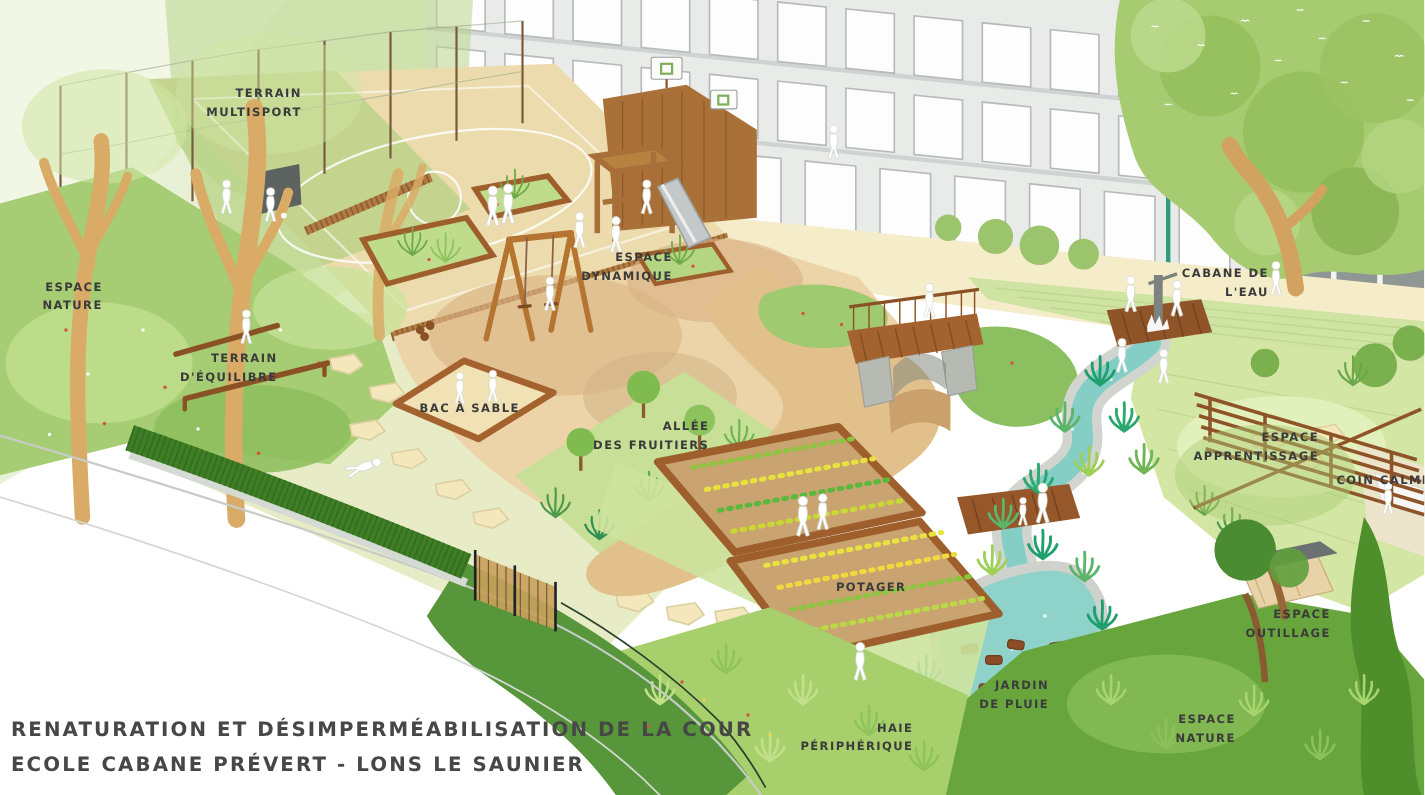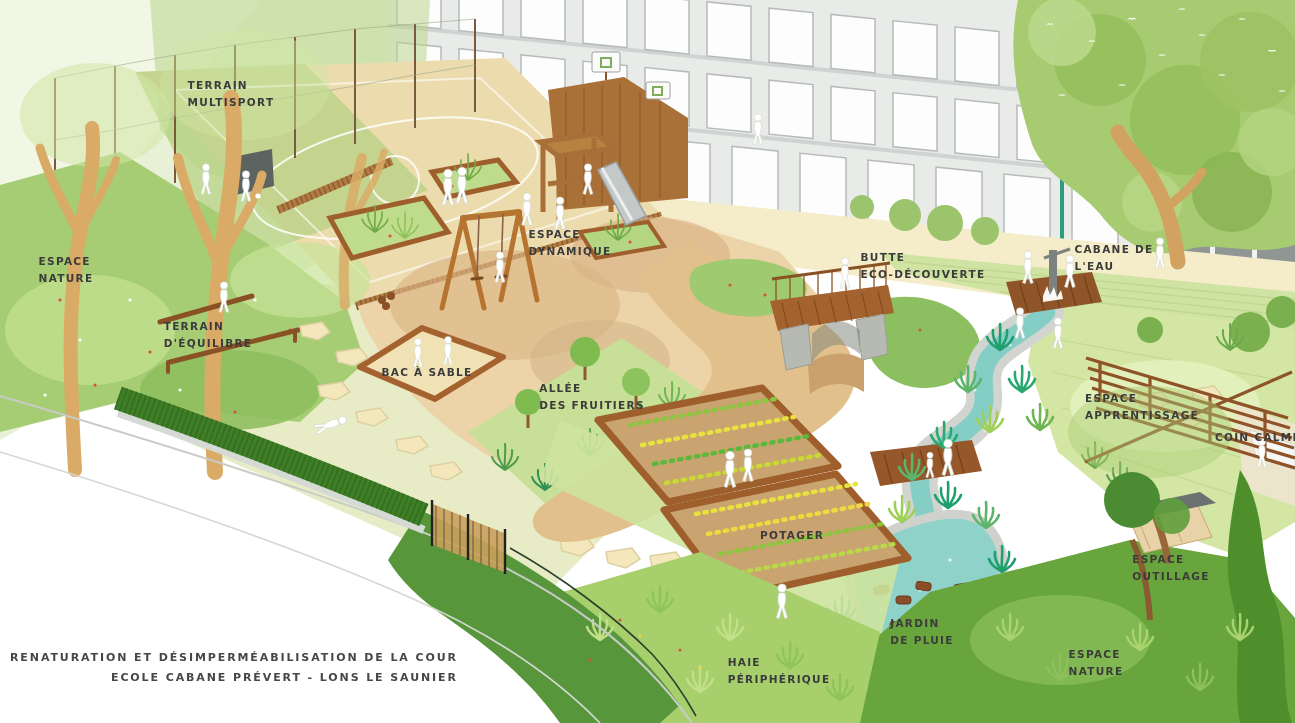--- a/index.html
+++ b/index.html
@@ -1,25 +1,25 @@
 <!DOCTYPE html>
 <html><head>
 <meta charset="utf-8">
 <title>Plan</title>
 <style>
   html,body{margin:0;padding:0;background:#fff;}
   #stage{position:relative;width:1295px;height:723px;overflow:hidden;background:#ffffff;
          font-family:"DejaVu Sans",sans-serif;}
   #scene{position:absolute;left:0;top:0;}
-  .zl{position:absolute;transform:translate(-50%,-50%);text-align:left;
+  .zl{position:absolute;transform:translate(-50%,-50%);text-align:right;
       font-weight:700;font-size:10.5px;line-height:1.6;letter-spacing:1.3px;
       color:#3b3b3b;white-space:nowrap;pointer-events:none;}
   .zl span{display:block;}
-  #plan-title{position:absolute;left:10px;top:648px;font-weight:700;font-size:11px;
-      line-height:1.8;letter-spacing:1.9px;color:#474745;white-space:nowrap;text-align:right;}
+  #plan-title{position:absolute;left:10px;top:648px;font-weight:700;font-size:18px;
+      line-height:1.8;letter-spacing:1.9px;color:#474745;white-space:nowrap;}
 </style>
 </head>
 <body>
 
 <div id="stage">
 
 <svg id="scene" width="1295" height="723" viewBox="0 0 1295 723" aria-hidden="true">
   <defs>
     <g id="kid">
       <circle cx="0" cy="-12.5" r="4.3"></circle>
@@ -652,24 +652,20 @@
       <span>ESPACE</span>
       <span>DYNAMIQUE</span>
     </div>
 <div class="zl" style="left:427px;top:372px">
       <span>BAC À SABLE</span>
     </div>
 <div class="zl" style="left:592px;top:397px">
       <span>ALLÉE</span>
       <span>DES FRUITIERS</span>
     </div>
-<div class="zl" style="left:923px;top:266px">
-      <span>BUTTE</span>
-      <span>ECO-DÉCOUVERTE</span>
-    </div>
 <div class="zl" style="left:1114px;top:258px">
       <span>CABANE DE</span>
       <span>L'EAU</span>
     </div>
 <div class="zl" style="left:1142px;top:407px">
       <span>ESPACE</span>
       <span>APPRENTISSAGE</span>
     </div>
 <div class="zl" style="left:1258px;top:437px">
       <span>COIN CALME</span>

